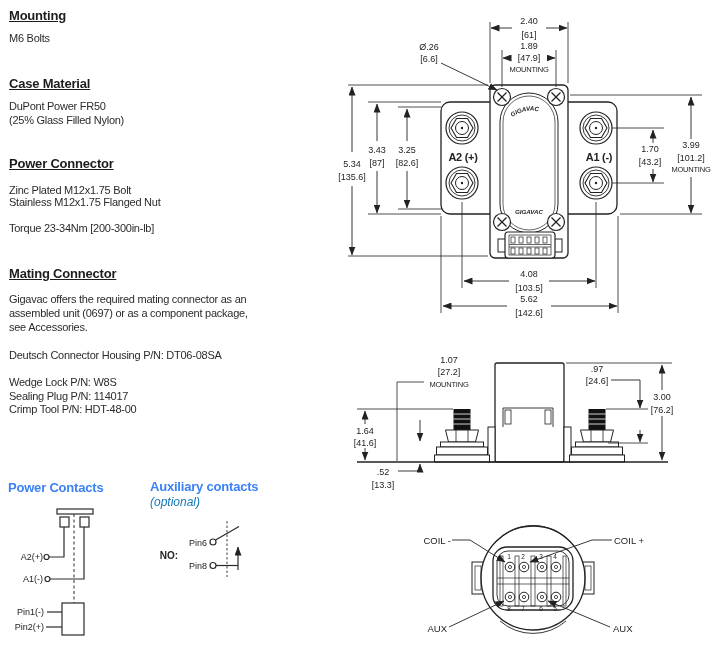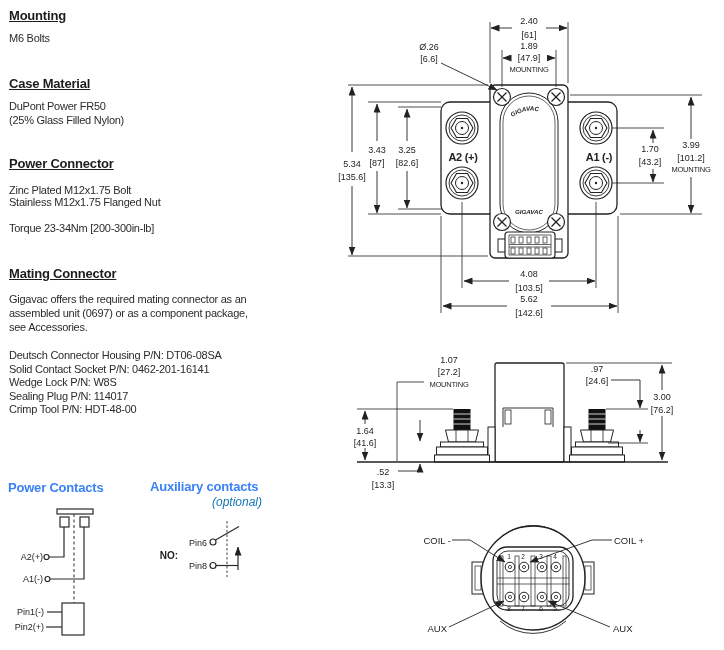--- a/index.html
+++ b/index.html
@@ -37,28 +37,27 @@
   <div class="abs hd" style="top:156px">Power Connector</div>
   <div class="abs tx" style="top:184px">Zinc Plated M12x1.75 Bolt</div>
   <div class="abs tx" style="top:196px">Stainless M12x1.75 Flanged Nut</div>
   <div class="abs tx" style="top:222px">Torque 23-34Nm [200-300in-lb]</div>
 
   <div class="abs hd" style="top:266px">Mating Connector</div>
   <div class="abs tx" style="top:293px">Gigavac offers the required mating connector as an</div>
   <div class="abs tx" style="top:307px">assembled unit (0697) or as a component package,</div>
   <div class="abs tx" style="top:321px">see Accessories.</div>
   <div class="abs tx" style="top:349px">Deutsch Connector Housing P/N: DT06-08SA</div>
-  <div class="abs tx" style="top:363px">Solid Contact Socket P/N: 0462-201-16141</div>
   <div class="abs tx" style="top:376px">Wedge Lock P/N: W8S</div>
   <div class="abs tx" style="top:390px">Sealing Plug P/N: 114017</div>
   <div class="abs tx" style="top:403px">Crimp Tool P/N: HDT-48-00</div>
 
   <div class="abs bluehd" style="left:8px;top:480px">Power Contacts</div>
   <div class="bluehd" style="position:absolute;left:150px;top:479px;width:112px;text-align:left">Auxiliary contacts</div>
-  <div class="blueit" style="position:absolute;left:150px;top:495px;width:112px;text-align:right">(optional)</div>
+  <div class="blueit" style="position:absolute;left:150px;top:495px;width:112px;text-align:left">(optional)</div>
 
   <svg id="dwg" width="724" height="650" viewBox="0 0 724 650">
     <defs>
       <marker id="arr" markerWidth="9" markerHeight="7" refX="8.5" refY="3.5" orient="auto" markerUnits="userSpaceOnUse">
         <path d="M0,0 L9,3.5 L0,7 Z" fill="#222"></path>
       </marker>
       <g id="scr" stroke="#222" fill="#fff">
         <circle r="8.5" stroke-width="1.2"></circle>
         <line x1="-4.5" y1="-4.5" x2="4.5" y2="4.5" stroke-width="1.3"></line>
         <line x1="4.5" y1="-4.5" x2="-4.5" y2="4.5" stroke-width="1.3"></line>

